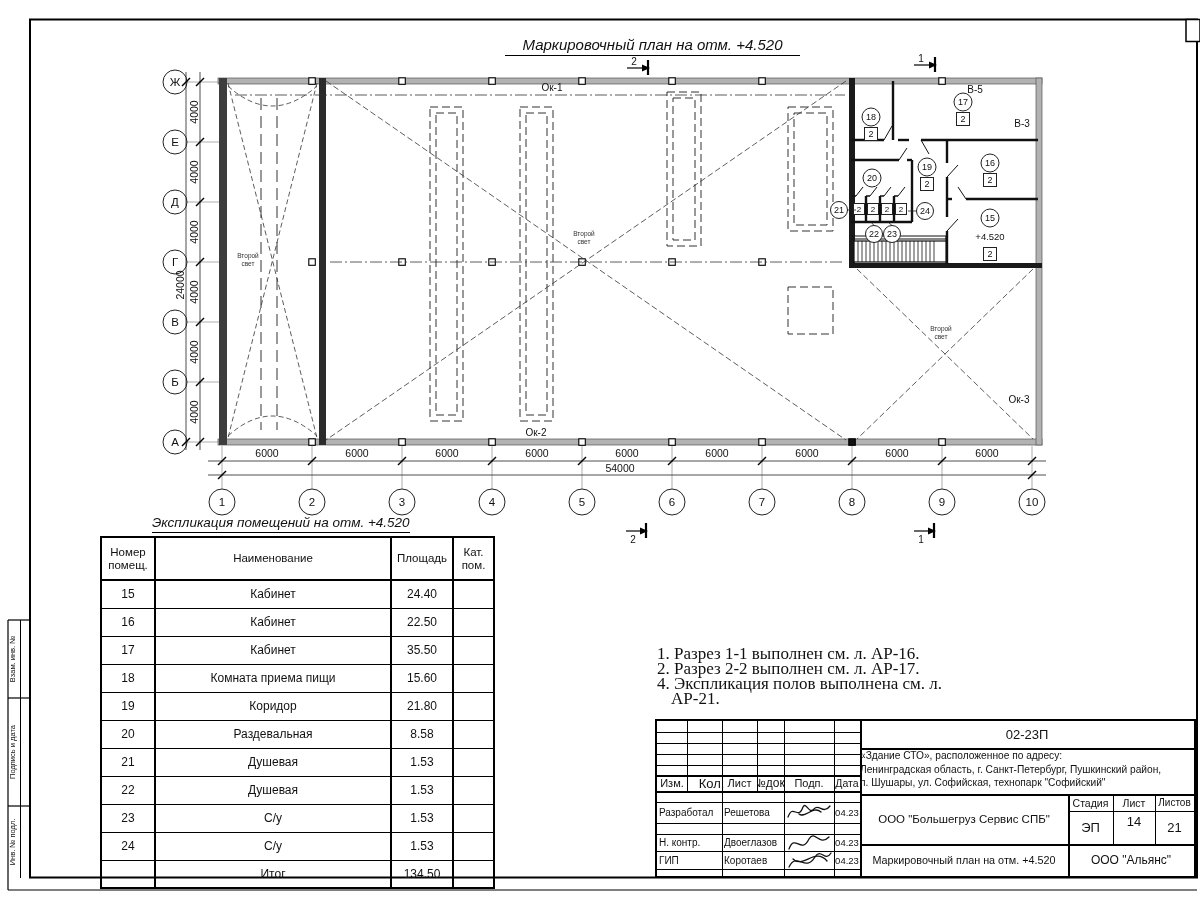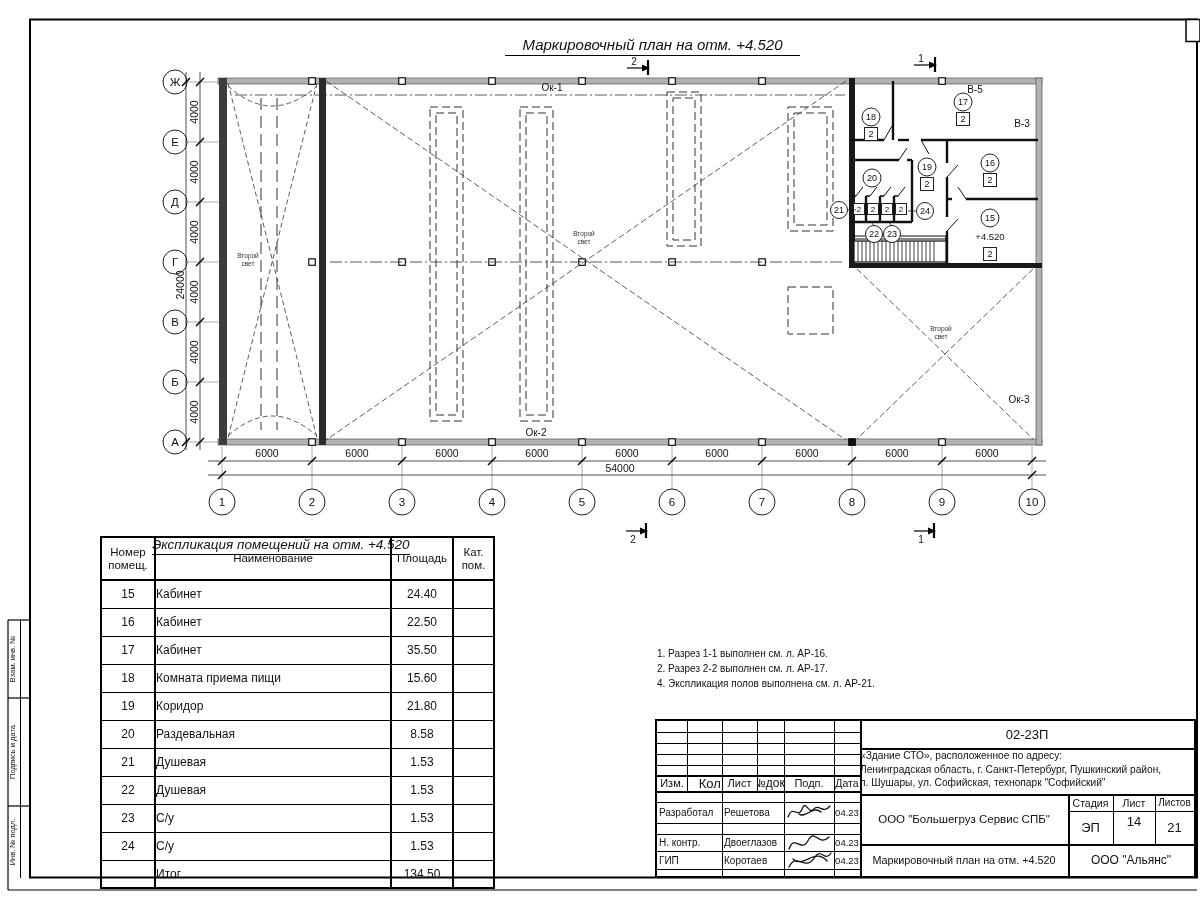--- a/index.html
+++ b/index.html
@@ -12,31 +12,31 @@
   .expl-title{font-style:italic;font-size:13.5px;border-bottom:1px solid #000;
               padding-bottom:2px;display:inline-block;}
   .svet{font-size:6.5px;line-height:7.5px;text-align:center;width:36px;color:#333;}
   
   table.expl{border-collapse:collapse;table-layout:fixed;width:393px;
              border:2px solid #000;font-size:12px;}
   table.expl th,table.expl td{border-right:2px solid #000;border-bottom:1px solid #000;
              padding:0;overflow:hidden;}
   table.expl th{border-bottom:2px solid #000;font-weight:normal;font-size:11.5px;line-height:13px;}
   td.c{text-align:center;}
-  td.l{text-align:left;padding-left:9px;}
+  td.l{text-align:center;padding-left:9px;}
   
   #tb{left:655px;top:719px;width:541px;height:159px;border:2px solid #000;box-sizing:border-box;}
   #tb .hl{position:absolute;background:#000;height:1px;}
   #tb .hl2{position:absolute;background:#000;height:1.5px;}
   #tb .vl{position:absolute;background:#000;width:1px;}
   #tb .vl2{position:absolute;background:#000;width:1.5px;}
   #tb .cell{position:absolute;display:flex;align-items:center;justify-content:center;
             text-align:center;overflow:hidden;}
   #tb .cl{justify-content:flex-start;text-align:left;}
-  .notes{font-size:10px;line-height:15px;width:300px;}
+  .notes{font-size:17px;line-height:15px;width:300px;font-family:Liberation Serif, serif;}
   .notes div{padding-left:14px;text-indent:-14px;}
 </style>
 </head>
 <body>
 
 <div id="sheet">
 
 <svg class="abs" style="left:0;top:0" width="1200" height="900" viewBox="0 0 1200 900">
 
   <g stroke="#000" fill="none">
@@ -357,21 +357,21 @@
     </g>
   </g>
 </svg>
 
 <div class="abs plan-title" style="left:505px;top:36px;width:295px;">Маркировочный план на отм. +4.520</div>
 
 <div class="abs svet" style="left:230px;top:252px;">Второй свет</div>
 <div class="abs svet" style="left:566px;top:230px;">Второй свет</div>
 <div class="abs svet" style="left:923px;top:325px;">Второй свет</div>
 
-<div class="abs" style="left:152px;top:535px;text-align:right;">
+<div class="abs" style="left:152px;top:513px;text-align:right;">
   <span class="expl-title">Экспликация помещений на отм. +4.520</span>
 </div>
 
 <table class="expl abs" style="left:100px;top:536px;">
   <colgroup>
         <col style="width:54px">
         <col style="width:236px">
         <col style="width:62px">
         <col style="width:41px">
       </colgroup>

